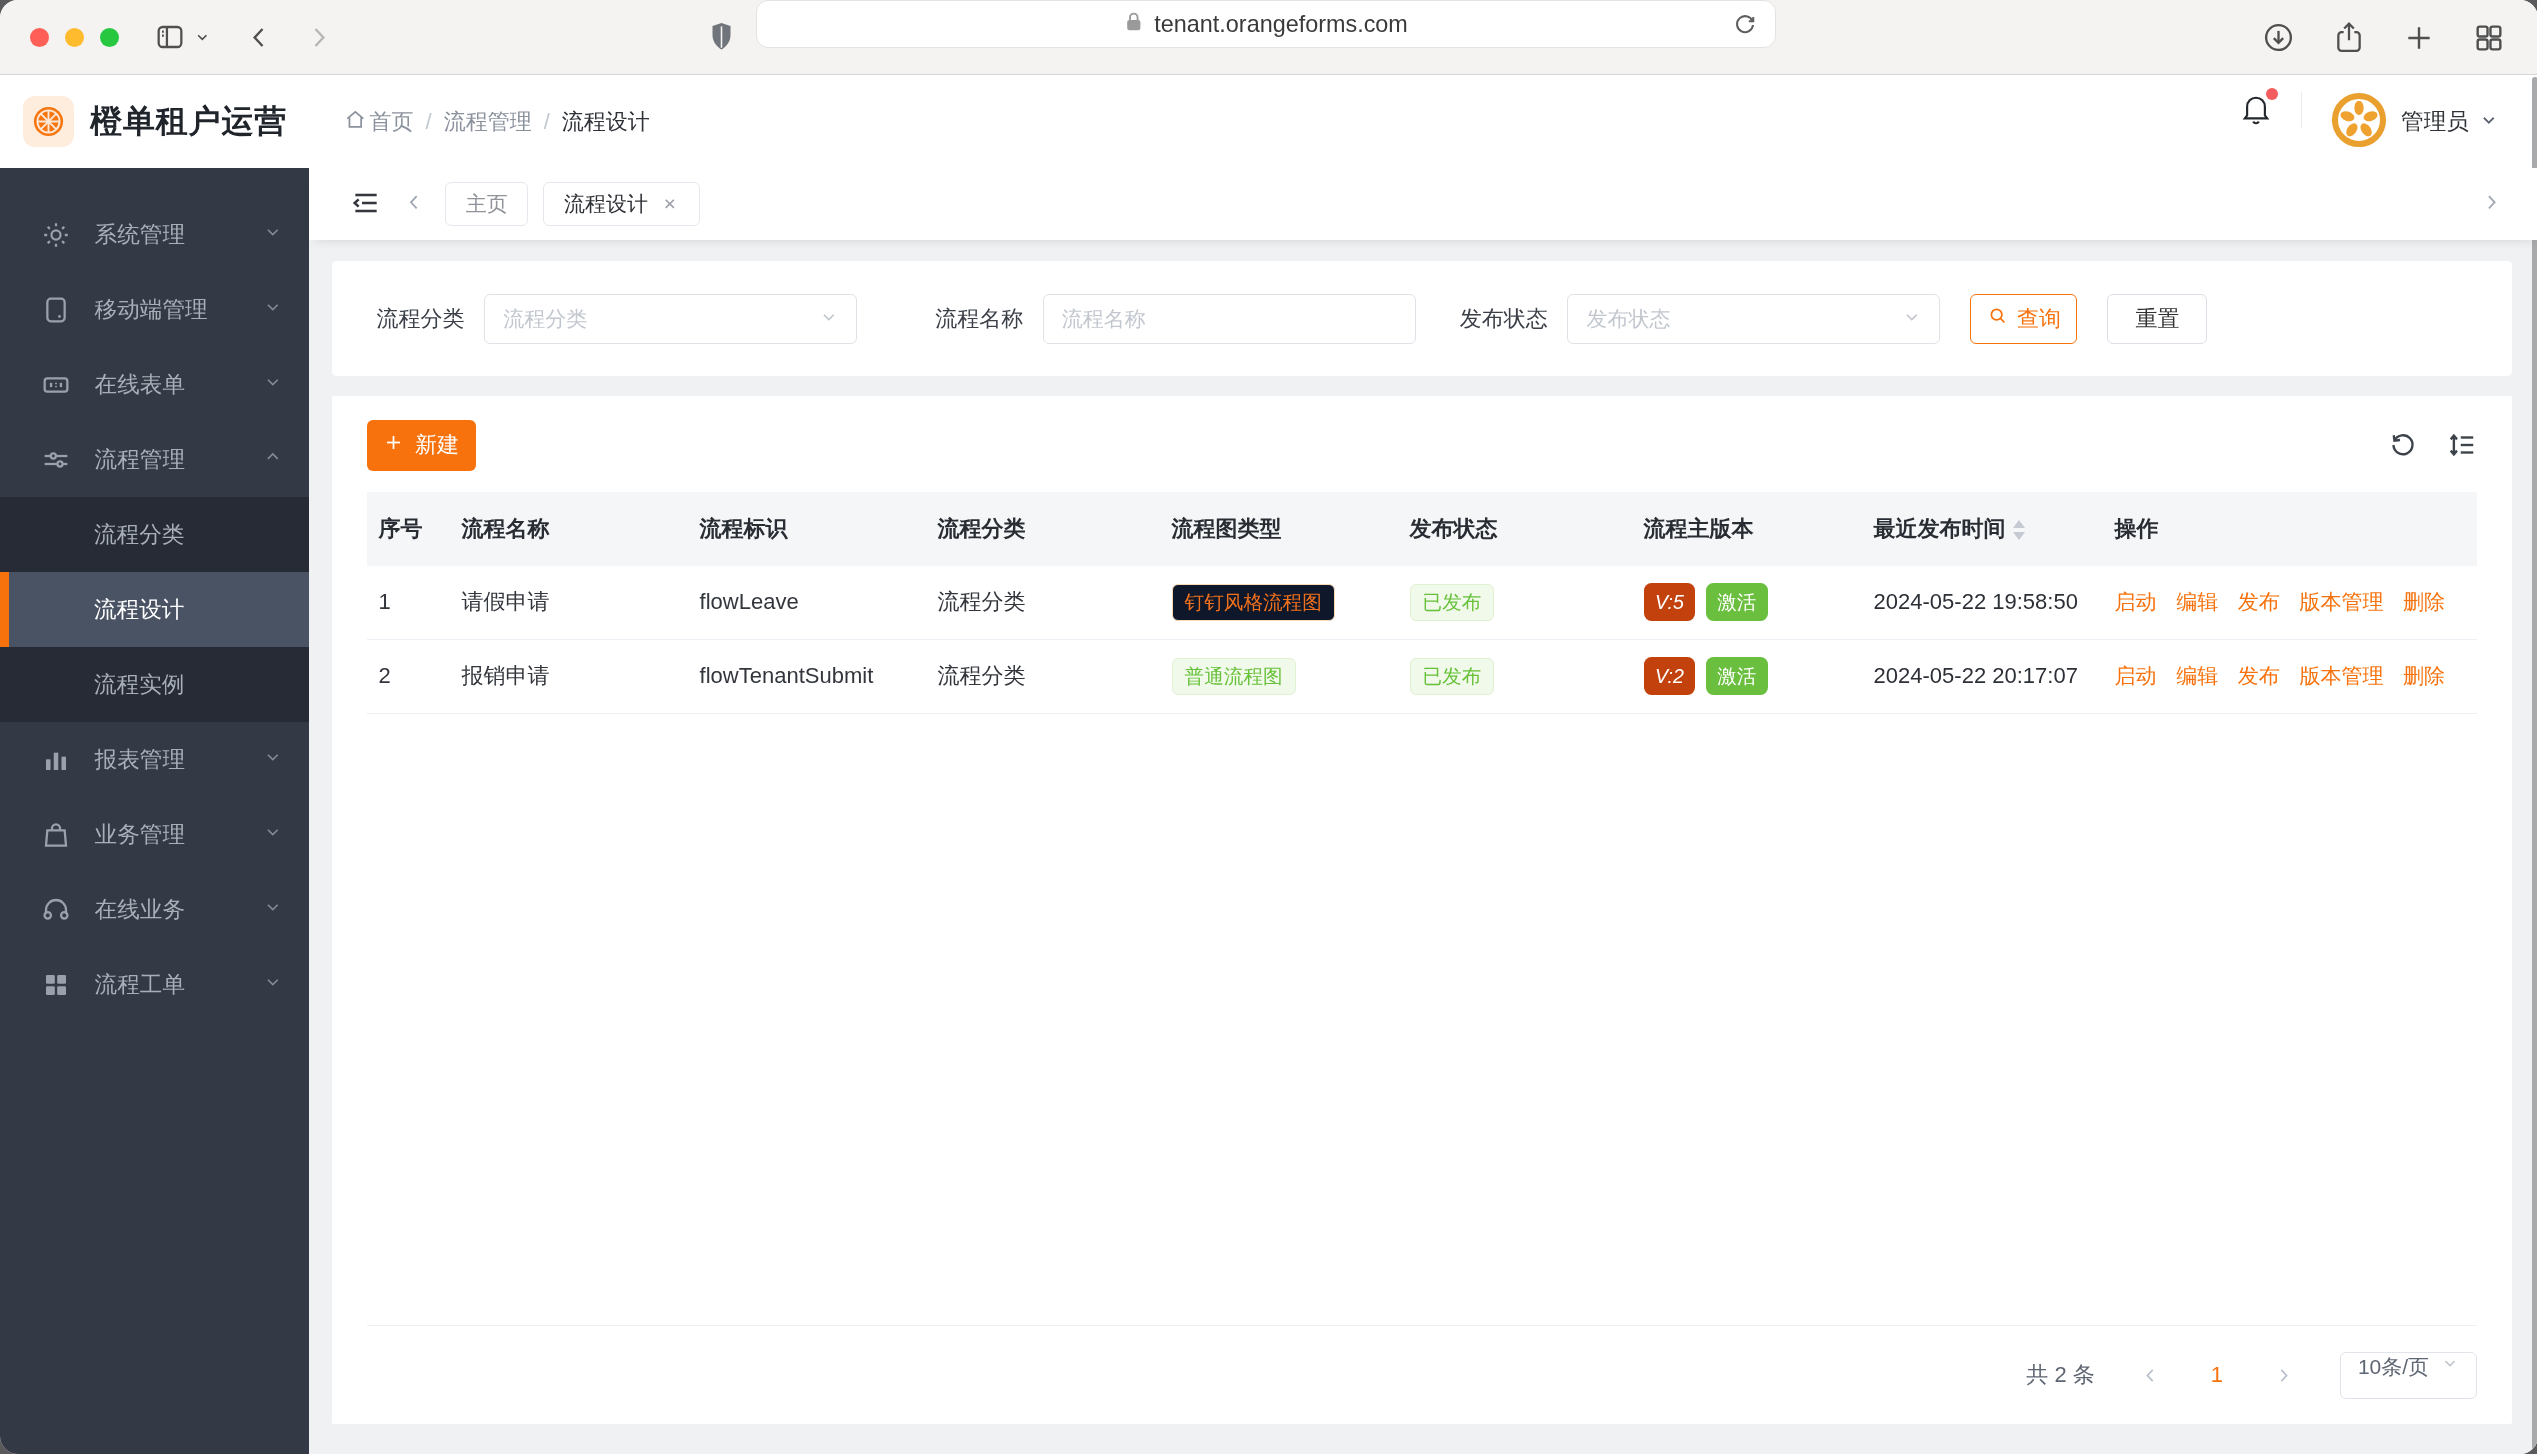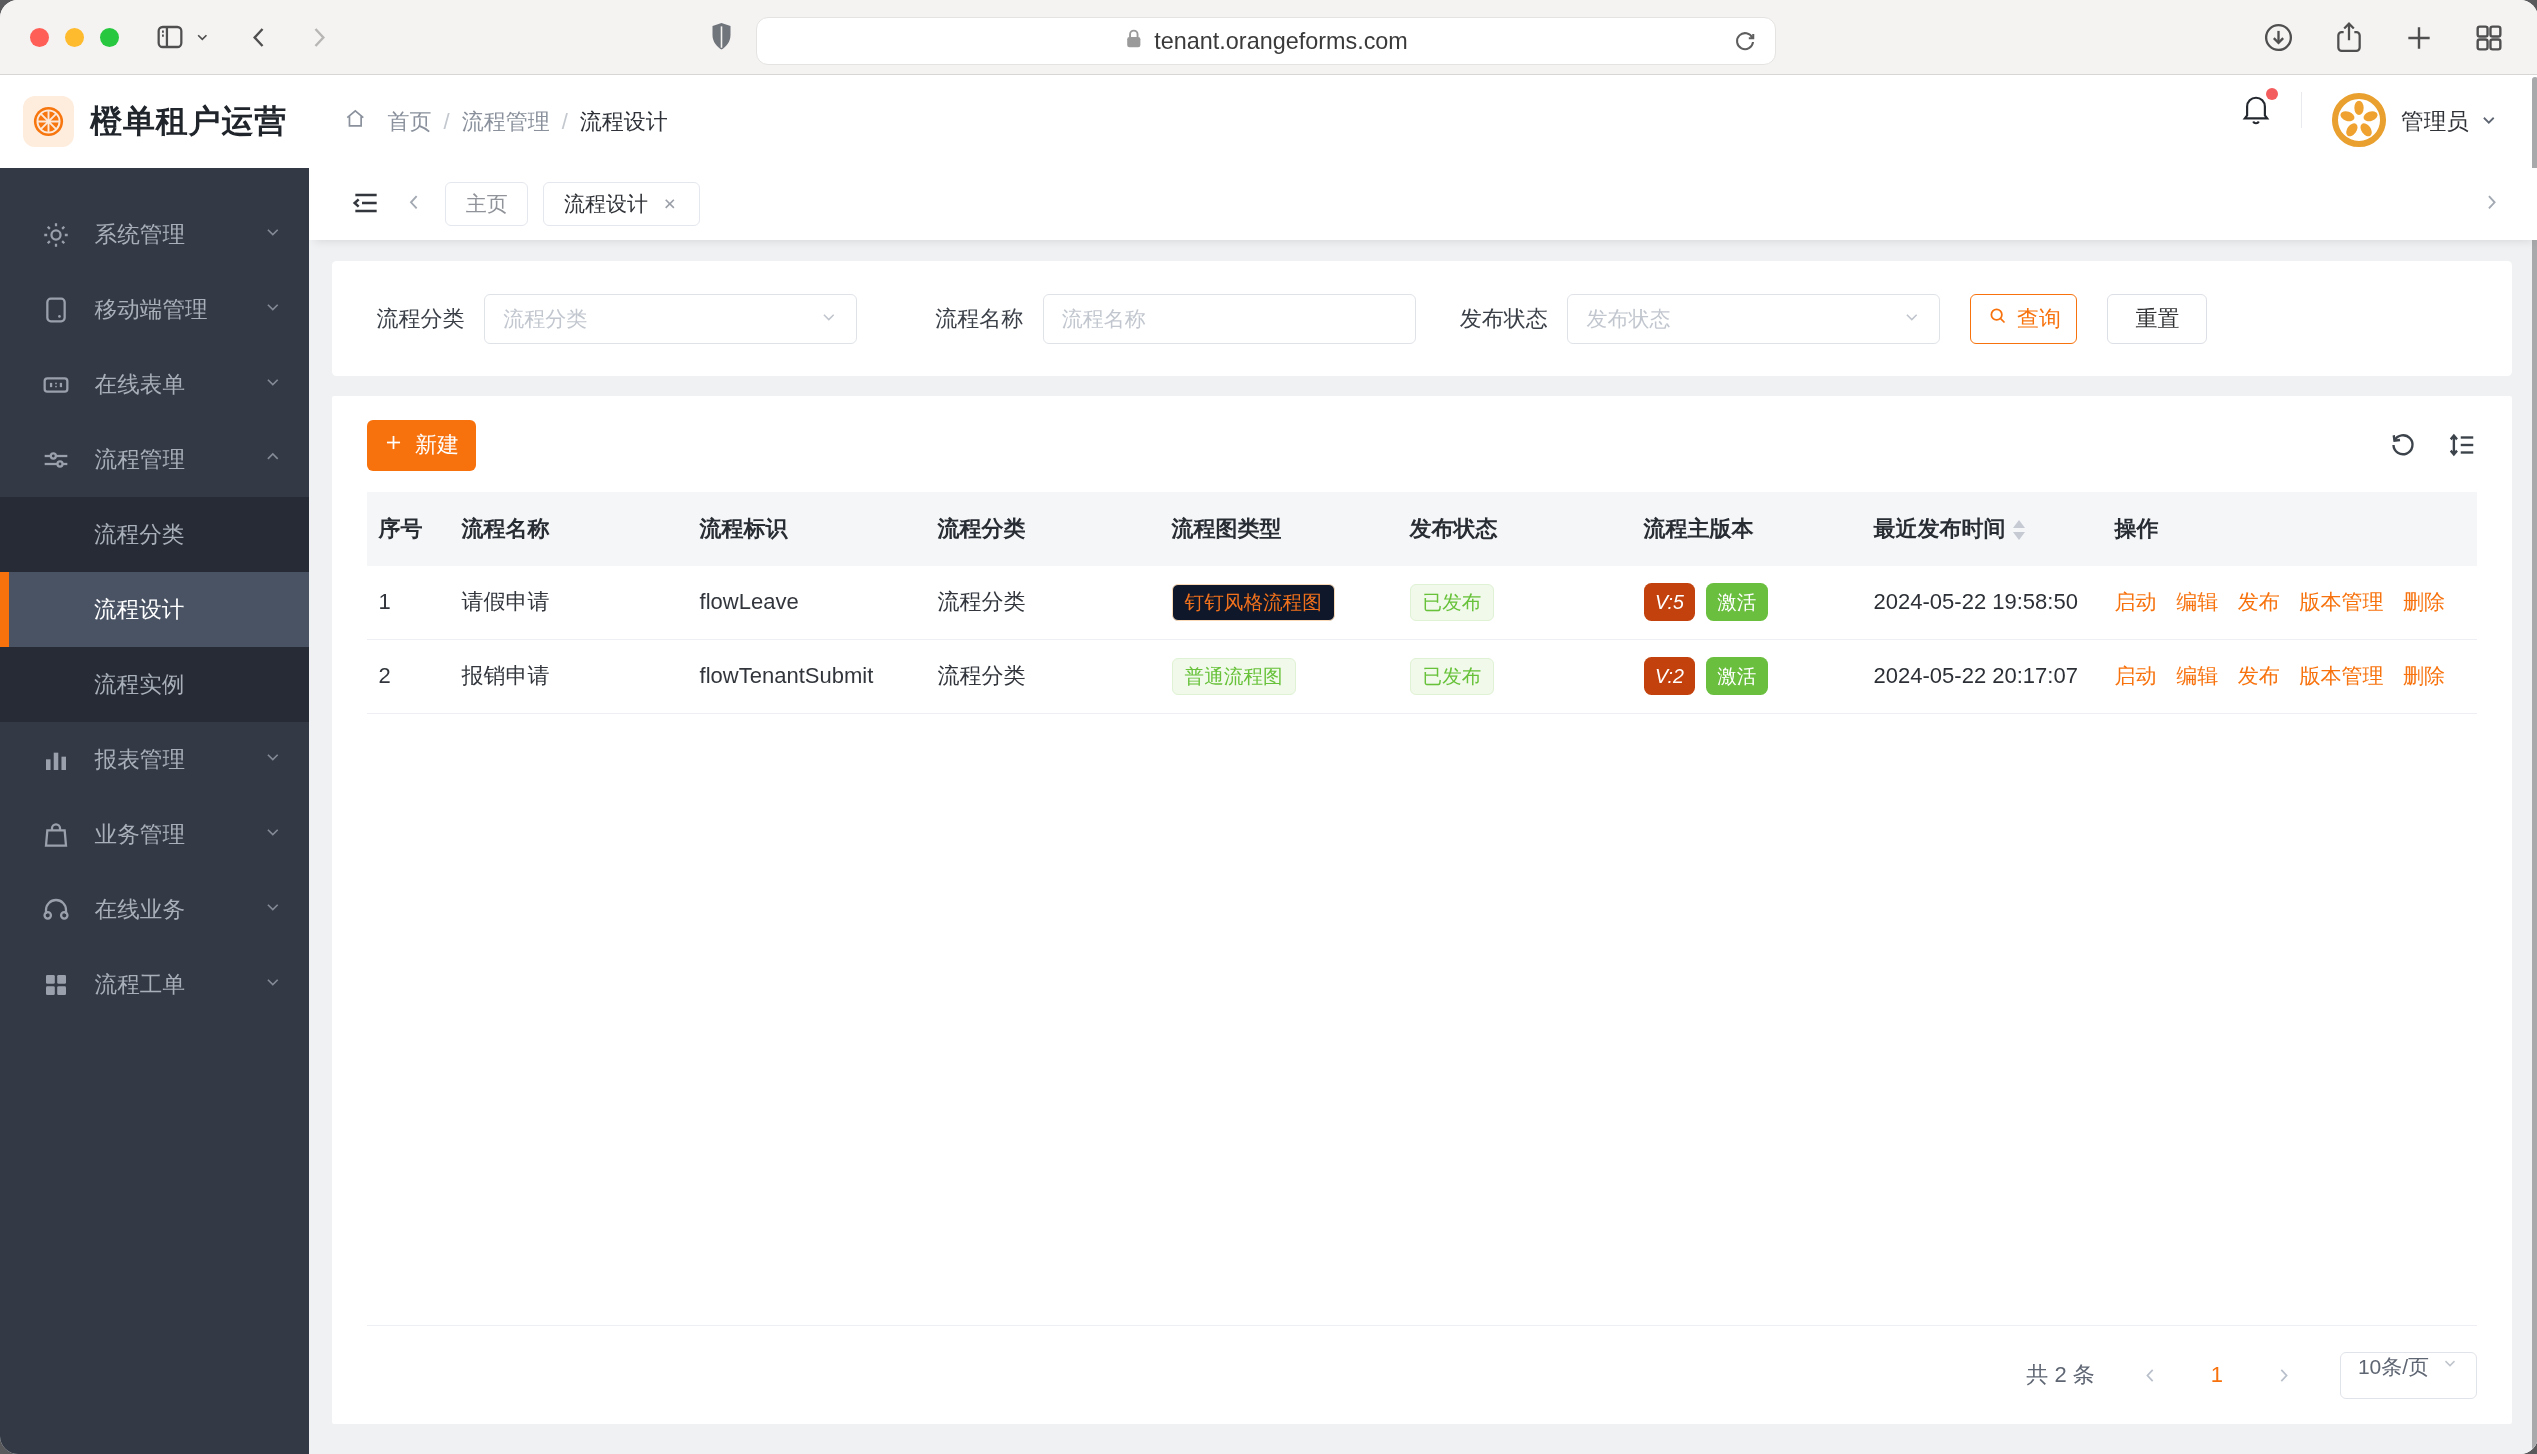--- a/index.html
+++ b/index.html
@@ -7,36 +7,36 @@
   .window { width:2538px; height:1454px; border-radius:18px; overflow:hidden; background:#fff; position:relative; display:flex; flex-direction:column; }
 
   
   .chrome { height:75px; background:#f5f3f2; border-bottom:1.5px solid #d8d6d4; display:flex; align-items:center; position:relative; flex:none; }
   .traffic { display:flex; gap:16px; margin-left:30px; }
   .light { width:19px; height:19px; border-radius:50%; }
   .l-red{background:#ff5f57;} .l-yellow{background:#febb2e;} .l-green{background:#27c840;}
   .chrome-ico { color:#4f4f4f; display:flex; align-items:center; justify-content:center; }
   .chrome-ico svg{ display:block; }
   .c-disabled{ color:#b8b6b4; }
-  .urlbar { position:absolute; left:756px; top:17px; width:1020px; height:48px; background:#ffffff; border:0.8px solid #e5e3e1; border-radius:12px; display:flex; align-items:center; justify-content:center; gap:10.6px; }
+  .urlbar { position:absolute; left:756px; top:0; width:1020px; height:48px; background:#ffffff; border:0.8px solid #e5e3e1; border-radius:12px; display:flex; align-items:center; justify-content:center; gap:10.6px; }
   .urlbar .reload{ position:absolute; right:16.6px; top:10.6px; color:#5e5e5e; }
   .url-text { font-size:23.4px; color:#3a3a3a; }
   .lock { color:#9a9a9a; }
   .chrome-right { position:absolute; right:33px; top:0; height:75px; display:flex; align-items:center; gap:38px; color:#585858; }
   .shield{ position:absolute; left:708px; top:19.6px; color:#70757b; }
 
   
   .appbar { height:93px; background:#fff; display:flex; align-items:center; flex:none; }
   .brand { width:309px; min-width:309px; display:flex; align-items:center; padding-left:22.6px; }
   .logo-sq { width:51px; height:51px; border-radius:12px; background:#feecdd; display:flex; align-items:center; justify-content:center; }
   .app-title { margin-left:16.6px; font-size:32px; font-weight:800; color:#20242b; letter-spacing:0.8px; white-space:nowrap; }
   .crumbs { margin-left:35px; display:flex; align-items:center; gap:12px; font-size:22px; color:#8a919c; }
   .crumbs .sep { color:#c3c8cf; }
   .crumbs .current { color:#2e3238; font-weight:500; }
-  .crumb-home { display:flex; align-items:flex-start; gap:21px; color:#8a919c; }
+  .crumb-home { display:flex; align-items:flex-end; gap:3px; color:#8a919c; }
   .appbar-right { margin-left:auto; display:flex; align-items:flex-start; padding-right:39px; }
   .bell-wrap { position:relative; color:#23272e; }
   .bell-dot { position:absolute; top:-4.5px; right:-6px; width:12px; height:12px; border-radius:50%; background:#f35d5d; }
   .vdiv { width:1.5px; height:36px; background:#e8eaed; margin:0 29px; }
   .user-name { margin-left:13.6px; font-size:22.6px; color:#2f3237; }
   .user-caret { margin-left:10.6px; color:#5f6673; }
 
   
   .bodyrow { flex:1; display:flex; min-height:0; }
   .sidebar { width:309px; min-width:309px; background:#333a45; padding-top:29px; color:#a9afb9; }

